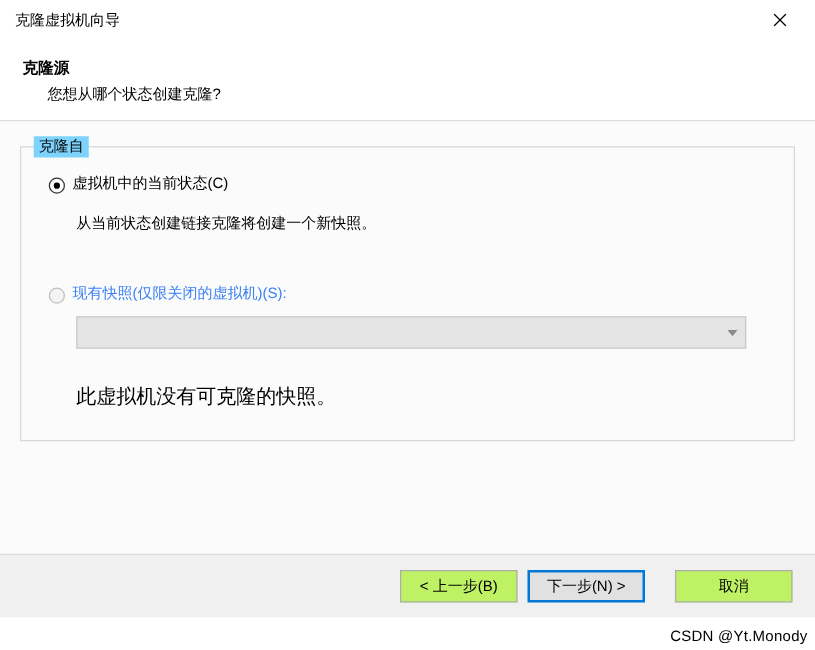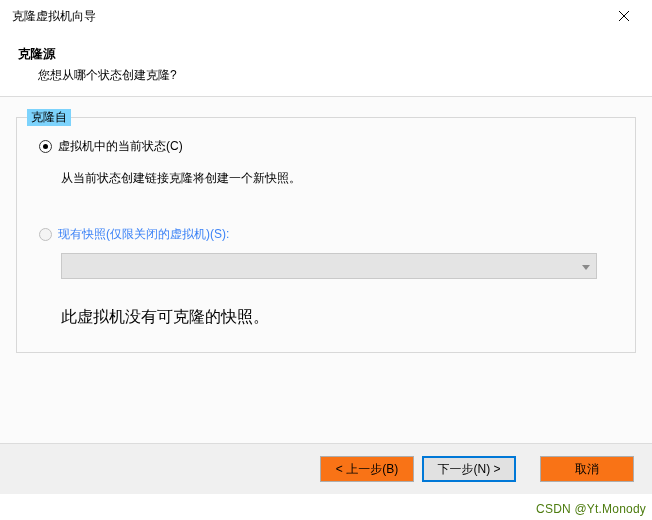--- a/index.html
+++ b/index.html
@@ -54,21 +54,21 @@
     background: #fbfbfb;
   }
   .legend {
     position: absolute;
     top: -9px;
     left: 10px;
     padding: 0 4px;
     background: #7dd3fc;
     font-size: 12px;
   }
-  .radio-row { display: flex; align-items: center; gap: 6px; }
+  .radio-row { display: flex; align-items: flex-end; gap: 6px; }
   .radio-row.disabled { color: #3b82f6; }
   .radio-desc { margin: 14px 0 0 22px; font-size: 12px; line-height: 1.6; }
   .radio-outer {
     width: 13px; height: 13px; border: 1px solid #333; border-radius: 50%;
     display: inline-flex; align-items: center; justify-content: center;
     background: #fff;
   }
   .radio-outer.selected::after {
     content: ""; width: 5px; height: 5px; background: #000; border-radius: 50%;
   }
@@ -93,39 +93,39 @@
     align-items: center;
     justify-content: flex-end;
     gap: 8px;
     padding: 0 18px;
     background: #f0f0f0;
   }
   .btn {
     min-width: 94px;
     height: 26px;
     border: 1px solid #adadad;
-    background: #f97316;
+    background: #bef264;
     font-size: 12px;
     display: inline-flex;
     align-items: center;
     justify-content: center;
     padding: 0 10px;
     cursor: pointer;
   }
   .btn.primary {
     border: 2px solid #0078d7;
     background: #e1e1e1;
   }
   .btn-gap { width: 8px; }
   .watermark {
     position: absolute;
     right: 6px;
     bottom: 4px;
     font-size: 12px;
-    color: #4d7c0f;
+    color: #000000;
     letter-spacing: 0.2px;
     pointer-events: none;
   }
 </style>
 </head>
 <body>
 
 <div class="title-bar">
   <span class="title-text">克隆虚拟机向导</span>
   <div class="close-btn">

